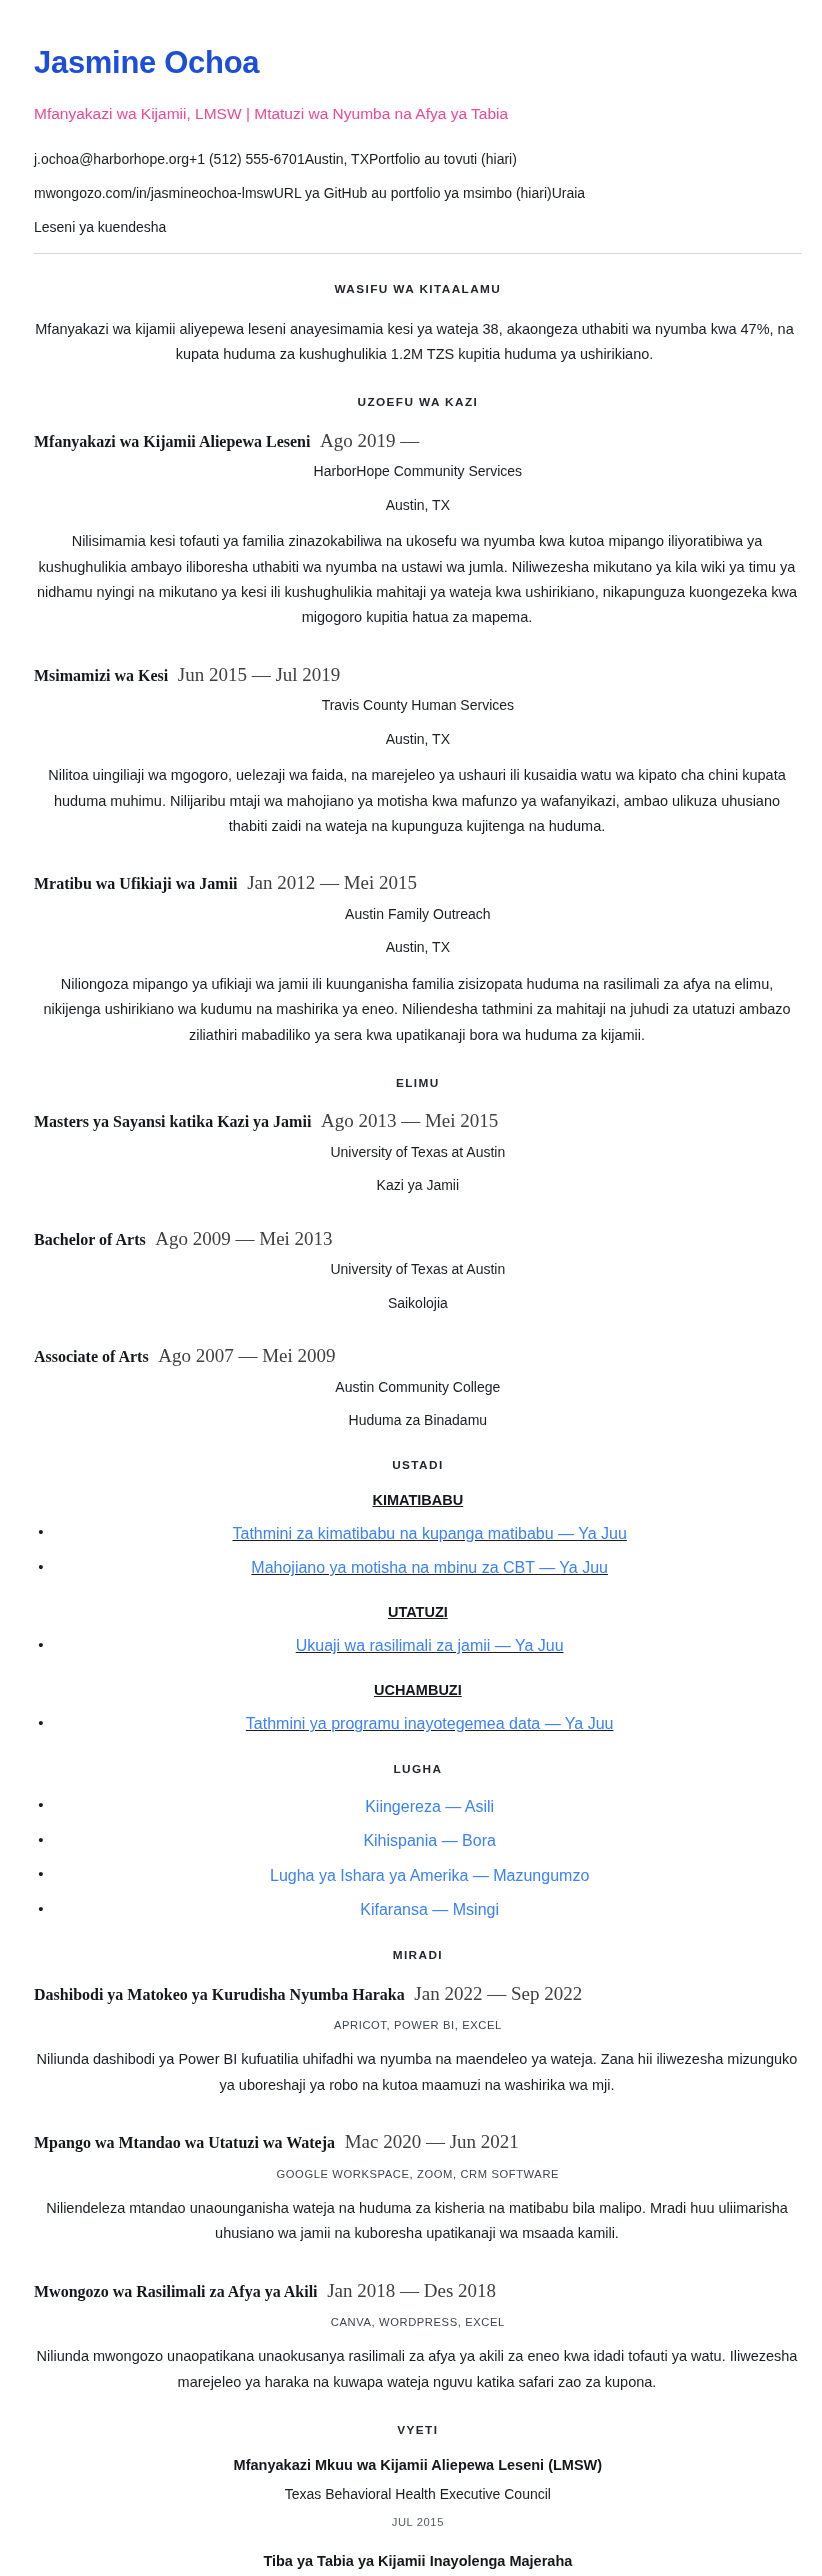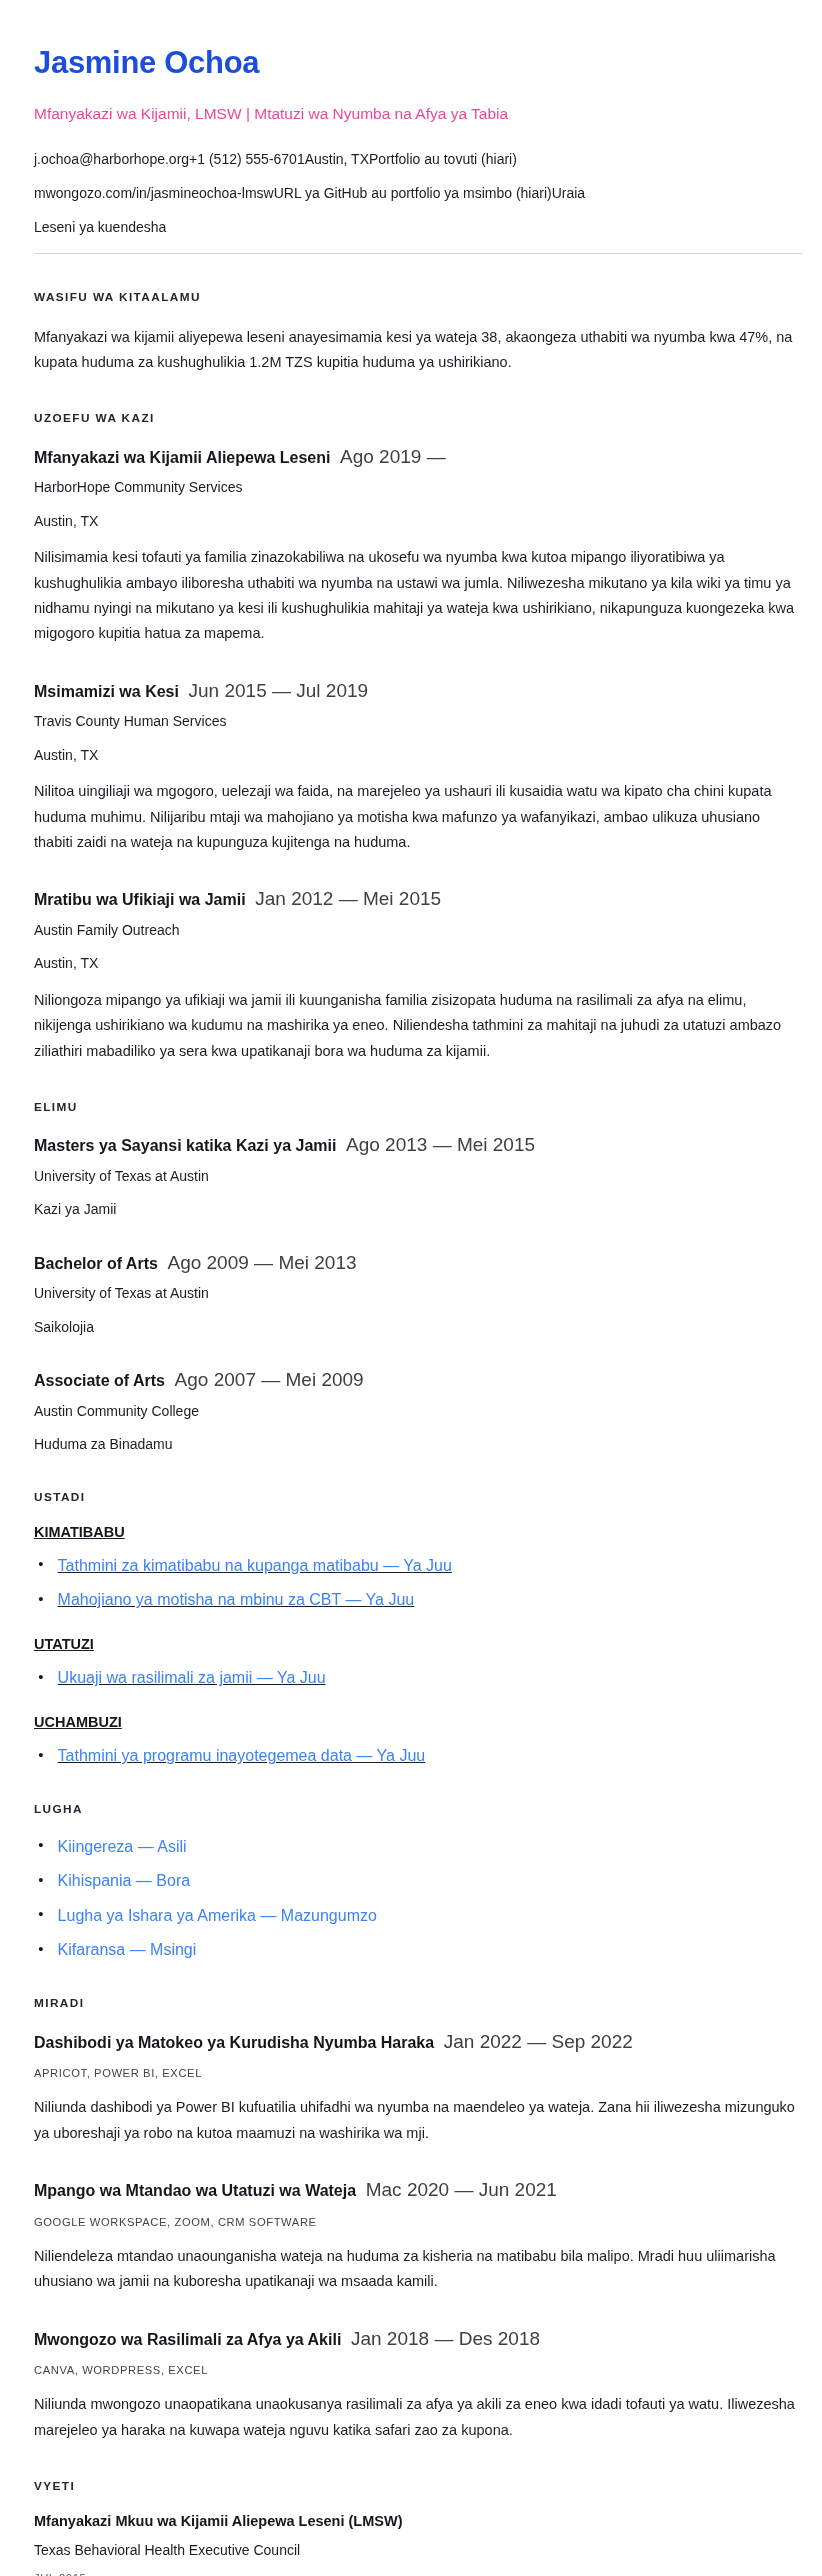--- a/index.html
+++ b/index.html
@@ -36,21 +36,21 @@
     color: #1a1d23;
     margin: 0 0 16.6px 0;
     line-height: 1.25;
   }
   .header-divider {
     border: none;
     border-top: 1.1px solid #d3d6db;
     margin: 3.2px 0 0 0;
   }
   
-  .section { margin-top: 36px; }
+  .section { margin-top: 28px; text-align: center; }
   .sec-title {
     font-size: 11.8px;
     font-weight: 700;
     letter-spacing: 1.4px;
     color: #22262d;
     margin: 0 0 20.3px 0;
   }
   .body-text {
     font-size: 14.5px;
     line-height: 1.75;
@@ -59,20 +59,21 @@
     max-width: 761px;
   }
   
   .entry { margin-bottom: 33px; }
   .entry:last-child { margin-bottom: 0; }
   .entry-head {
     display: flex;
     align-items: baseline;
     gap: 9.6px;
     flex-wrap: wrap;
+    font-family: Liberation Serif, serif;
   }
   .entry-title {
     font-size: 16px;
     font-weight: 700;
     color: #14171c;
     line-height: 1.2;
   }
   .entry-dates {
     font-size: 19px;
     font-weight: 400;

